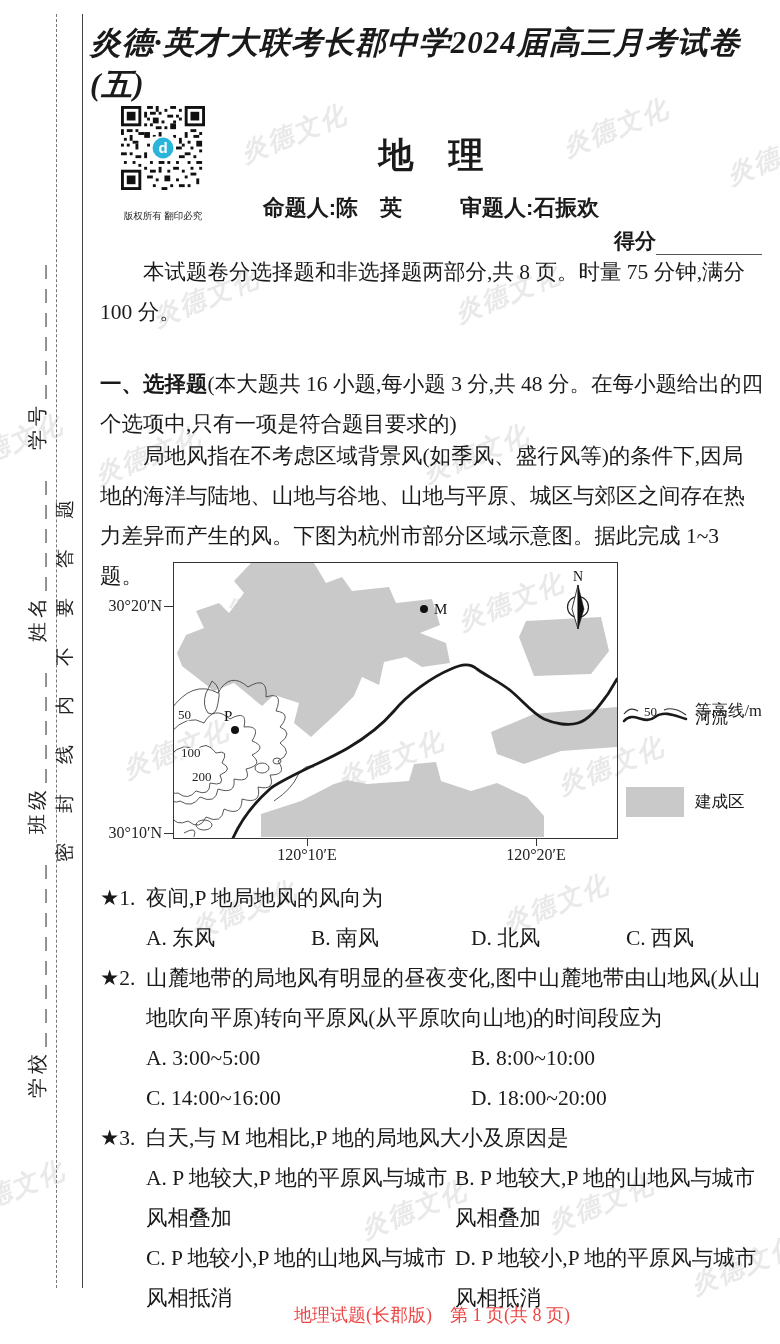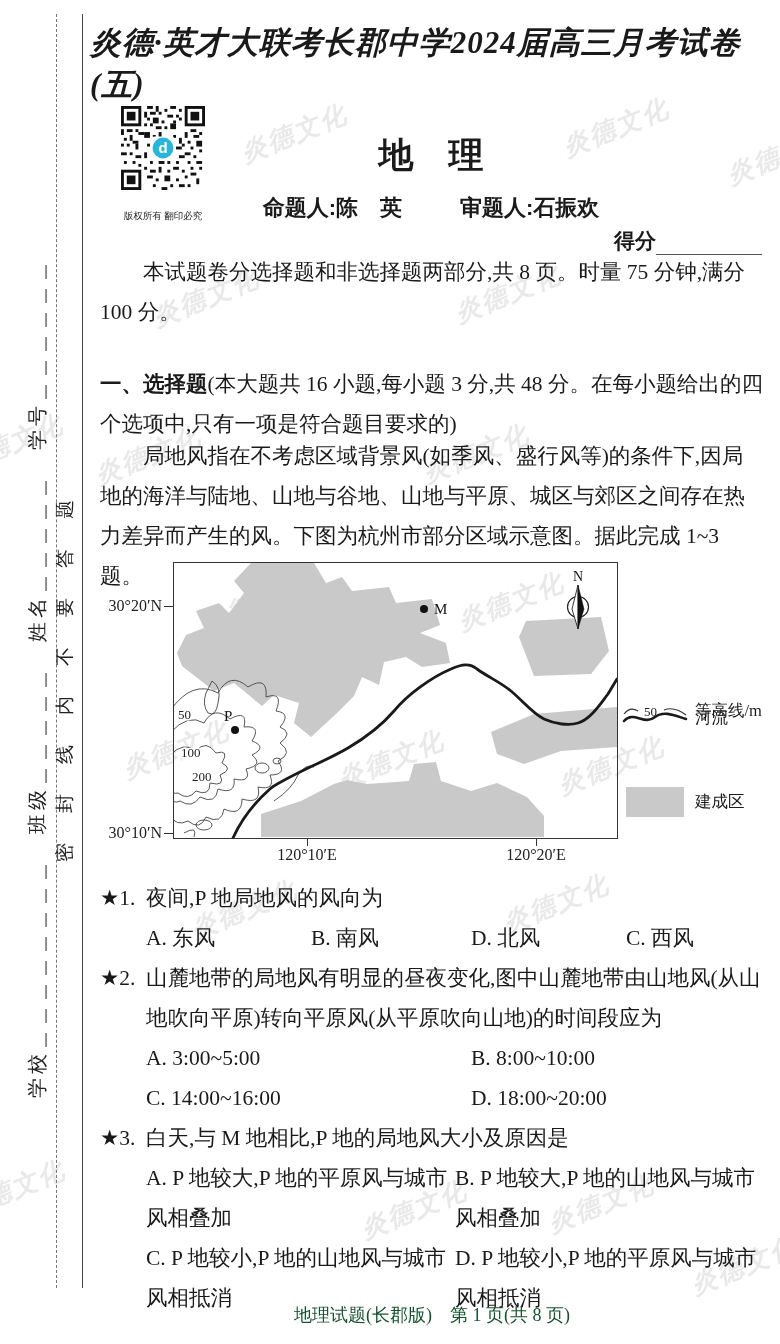--- a/index.html
+++ b/index.html
@@ -54,21 +54,21 @@
   .built-swatch{width:58px;height:30px;background:#c9c9c9;}
   
   .questions{position:absolute;left:100px;top:878px;width:664px;font-size:21.5px;line-height:40px;}
   .stem{margin:0;padding-left:46px;text-indent:-46px;}
   .qnum{display:inline-block;width:46px;text-indent:0;}
   .opts{display:grid;padding-left:46px;}
   .cols4{grid-template-columns:165px 160px 155px 1fr;}
   .cols2{grid-template-columns:325px 1fr;}
   .cols1{grid-template-columns:1fr 1fr;}
   
-  .footer{position:absolute;left:100px;top:1303px;width:664px;text-align:center;font-size:18px;color:#14532d;}
+  .footer{position:absolute;left:100px;top:1303px;width:664px;text-align:center;font-size:18px;color:#ef4444;}
 </style>
 </head>
 <body>
 
 <div class="page">
 
   <div class="wm" style="left:238px;top:116px">炎德文化</div>
   <div class="wm" style="left:560px;top:110px">炎德文化</div>
   <div class="wm" style="left:724px;top:138px">炎德文化</div>
   <div class="wm" style="left:150px;top:280px">炎德文化</div>

